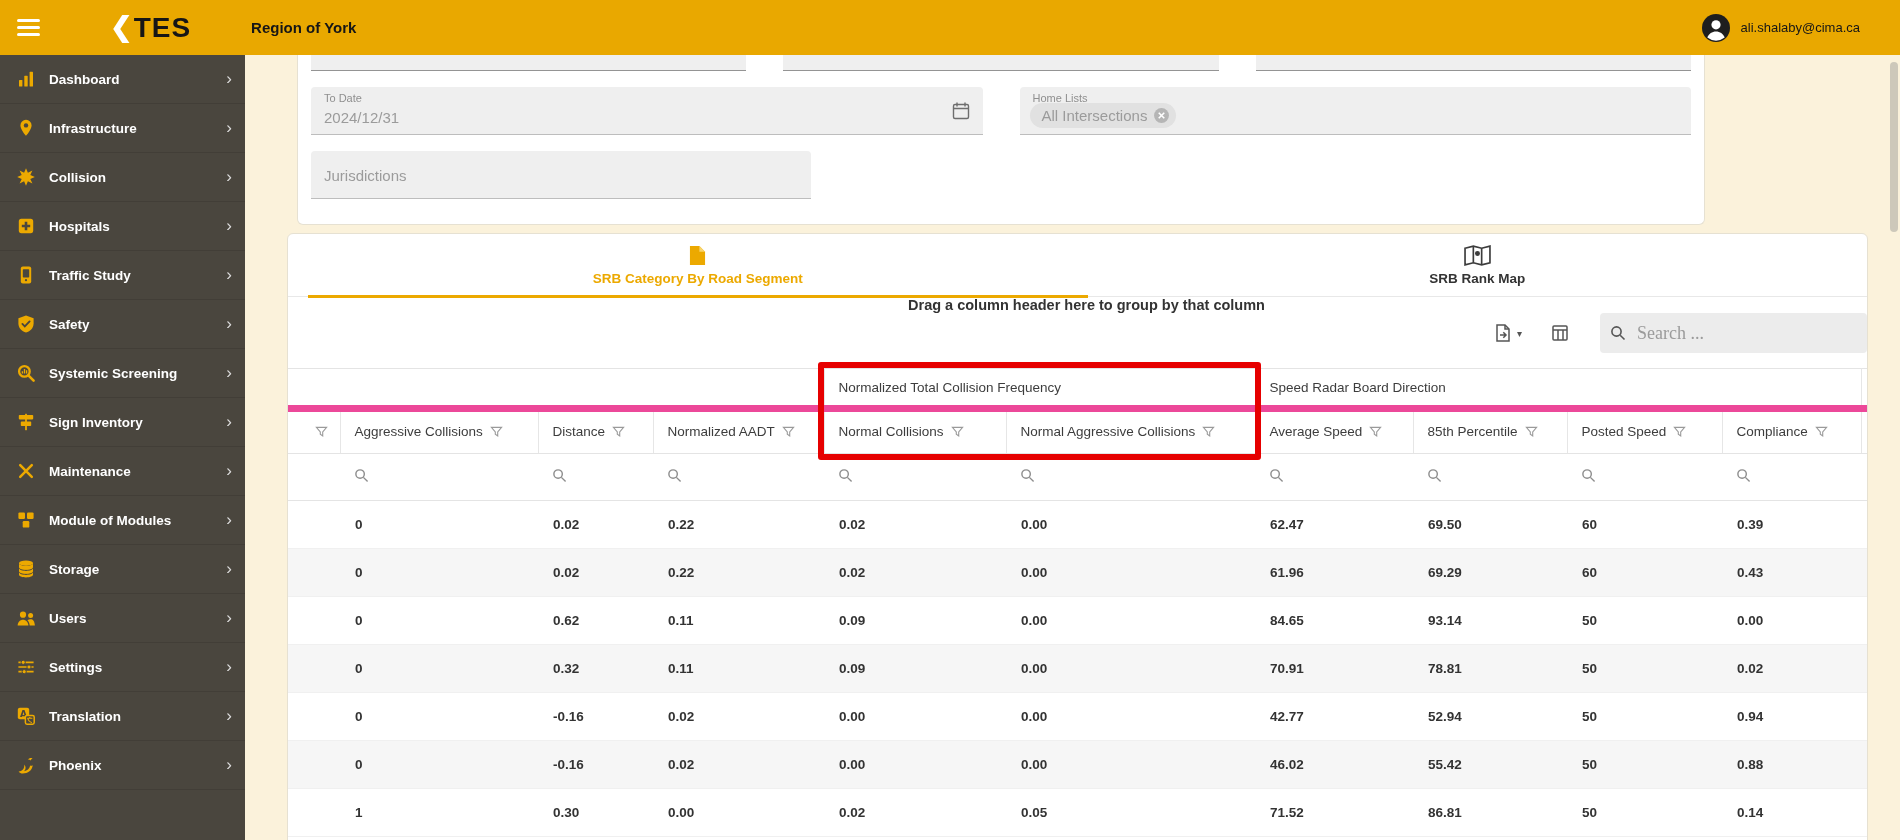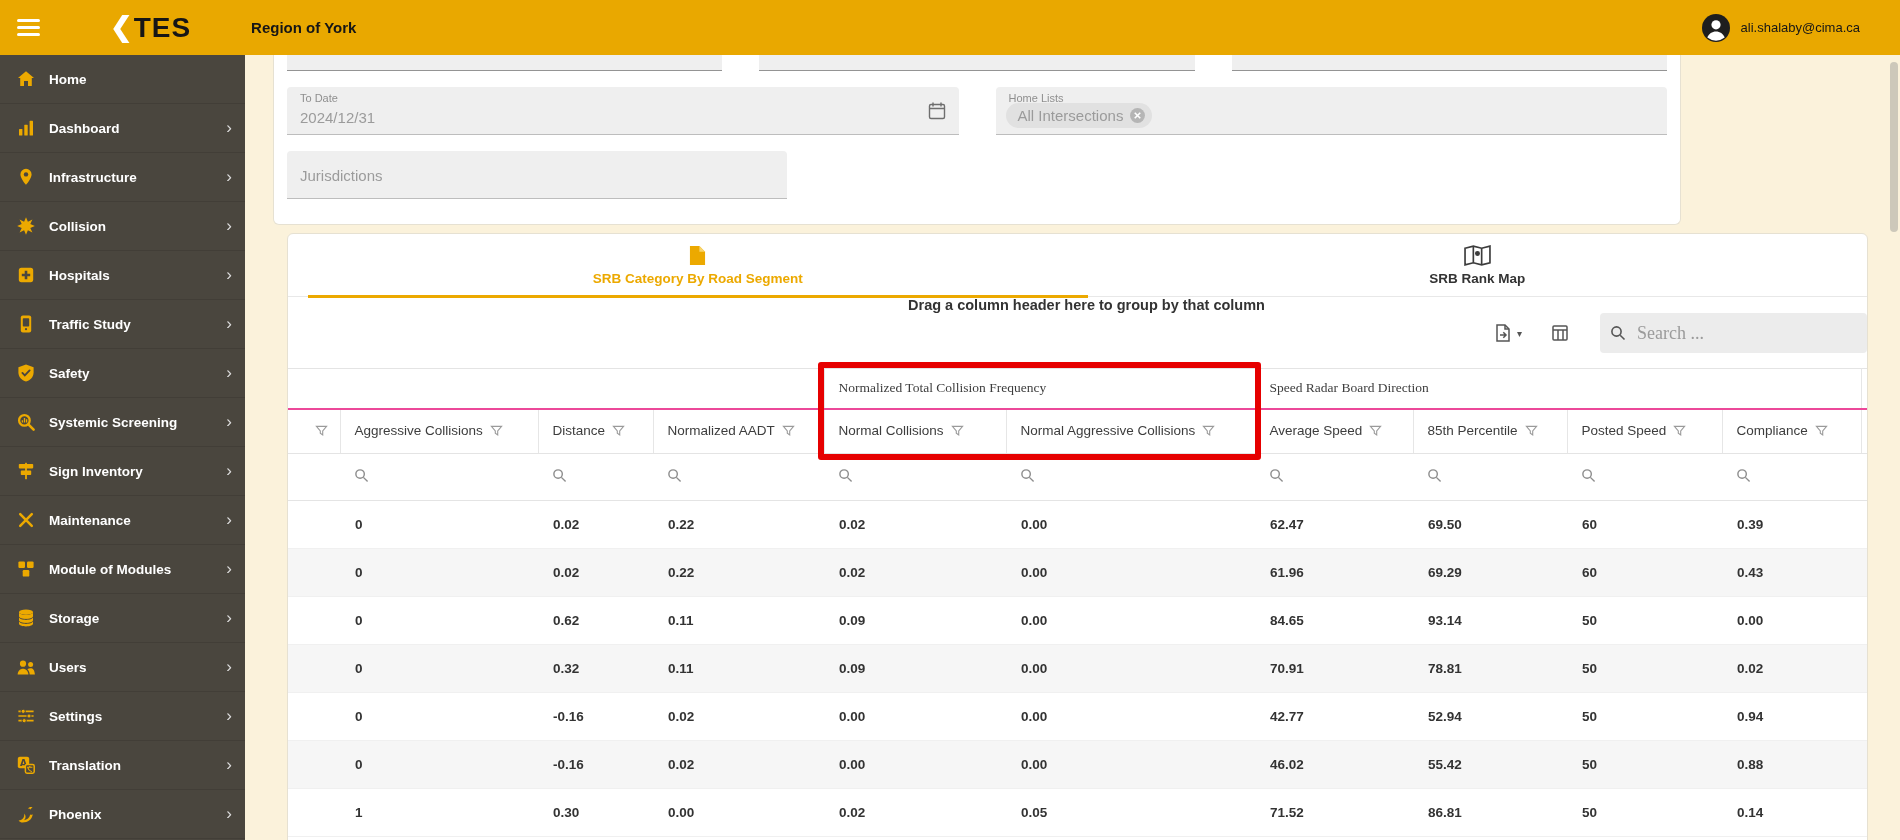--- a/index.html
+++ b/index.html
@@ -20,21 +20,21 @@
   .tb-email{font-size:13px;color:#161616;}
   
   .sidebar{position:absolute;top:55px;left:0;width:245px;bottom:0;background:#4A463E;z-index:15;}
   .side-item{height:49px;display:flex;align-items:center;padding:0 13px 0 15px;border-bottom:1px solid rgba(0,0,0,.10);cursor:pointer;box-sizing:border-box;}
   .side-icon{width:22px;height:20px;margin-right:12px;flex:none;display:flex;align-items:center;justify-content:center;}
   .side-label{color:#fff;font-size:13.5px;font-weight:700;flex:1;white-space:nowrap;}
   .side-chev{color:#dcdcdc;font-size:17px;}
   
   .main{position:absolute;top:55px;left:245px;right:0;bottom:0;overflow:hidden;}
   .card{background:#fff;border:1px solid #e6e1d2;box-sizing:border-box;}
-  .filter-card{position:absolute;left:28px;top:0;width:1408px;height:170px;border-top:none;border-radius:0 0 6px 6px;}
+  .filter-card{position:absolute;left:52px;top:0;width:1408px;height:170px;border-top:none;border-radius:0 0 6px 6px;}
   .grid-card{position:absolute;left:42px;top:178px;width:1581px;height:650px;border-radius:6px 6px 0 0;position:absolute;}
   
   .cut-row{display:flex;gap:37px;padding:0 13px;}
   .cut-field{height:15px;background:#efefef;border-bottom:1px solid #949494;flex:1;}
   .f-row{display:flex;gap:37px;padding:0 13px;margin-top:16px;}
   .field{height:48px;background:#efefef;border-radius:4px 4px 0 0;position:relative;flex:1;cursor:text;border-bottom:1px solid #bdbdbd;box-sizing:border-box;}
   .f-row2 .field{flex:none;width:500px;}
   .flabel{position:absolute;top:5px;left:13px;font-size:11px;color:#8f8f8f;}
   .fvalue{position:absolute;bottom:8px;left:13px;font-size:15px;color:#9b9b9b;}
   .fplaceholder{position:absolute;top:50%;transform:translateY(-50%);left:13px;font-size:15px;color:#9b9b9b;}
@@ -56,21 +56,21 @@
   .btn-export{margin-right:28px;}
   .btn-chooser{margin-right:30px;}
   .searchbox{width:267px;height:40px;background:#ececec;border-radius:4px;display:flex;align-items:center;padding:0 10px;gap:9px;box-sizing:border-box;}
   .searchbox input{border:none;background:transparent;outline:none;font-size:18px;color:#0f766e;width:100%;font-family:Liberation Serif, serif;}
   .searchbox input::placeholder{color:#9b9b9b;}
   
   .table-wrap{position:relative;overflow:hidden;}
   table.grid{border-collapse:collapse;table-layout:fixed;width:1581px;border-top:1px solid #e4e4e4;}
   table.grid th,table.grid td{overflow:hidden;white-space:nowrap;box-sizing:border-box;}
   thead th{font-weight:500;color:#3d3d3d;font-size:13.5px;text-align:left;padding:0 4px 0 14px;background:#fff;}
-  tr.band-row th{height:40px;border-bottom:2px solid #ec4899;font-family:Liberation Serif, serif;}
+  tr.band-row th{height:40px;border-bottom:7px solid #ec4899;}
   tr.band-row th.band{border-left:1px solid #e6e6e6;border-right:1px solid #e6e6e6;}
   tr.head-row th{height:45px;border-right:1px solid #e6e6e6;border-bottom:1px solid #e4e4e4;cursor:pointer;}
   tr.filter-row td{height:47px;border-bottom:1px solid #e4e4e4;padding-left:14px;cursor:text;}
   tbody td{height:48px;font-size:13.5px;font-weight:700;color:#333;padding-left:15px;border-bottom:1px solid #f0f0f0;}
   tbody tr.alt{background:#f6f6f6;}
   .funnel{display:inline-block;vertical-align:-2px;margin-left:7px;}
   
   .annotation{position:absolute;left:530px;top:128px;width:443px;height:98px;border:6px solid #E60000;border-radius:3px;box-sizing:border-box;pointer-events:none;z-index:8;}
   
   .v-scrollbar{position:absolute;right:2px;top:62px;width:8px;height:170px;background:#cdc8ba;border-radius:4px;z-index:30;cursor:grab;}
@@ -96,28 +96,20 @@
           <circle cx="15" cy="11.8" r="4.6" fill="#fff"></circle>
           <path d="M6.3 24.6c1.5-4.1 4.8-6.2 8.7-6.2s7.2 2.1 8.7 6.2a14 14 0 0 1-17.4 0z" fill="#fff"></path>
         </svg>
     </span>
     <span class="tb-email">ali.shalaby@cima.ca</span>
   </div>
 </div>
 
 <div class="sidebar">
   <div>
-      <div class="side-item">
-        <span class="side-icon">
-          <svg viewBox="0 0 20 20" width="20" height="20">
-            <path d="M10 2.2 18 9h-2.2v8H12v-5H8v5H4.2V9H2z" fill="#ECA900"></path>
-          </svg>
-        </span>
-        <span class="side-label">Home</span>
-      </div>
       <div class="side-item">
         <span class="side-icon">
           <svg viewBox="0 0 20 20" width="20" height="20" fill="#ECA900">
             <rect x="3" y="11" width="3.4" height="6.5" rx=".6"></rect>
             <rect x="8.3" y="6.8" width="3.4" height="10.7" rx=".6"></rect>
             <rect x="13.6" y="2.8" width="3.4" height="14.7" rx=".6"></rect>
           </svg>
         </span>
         <span class="side-label">Dashboard</span>
         <span class="side-chev">›</span>

